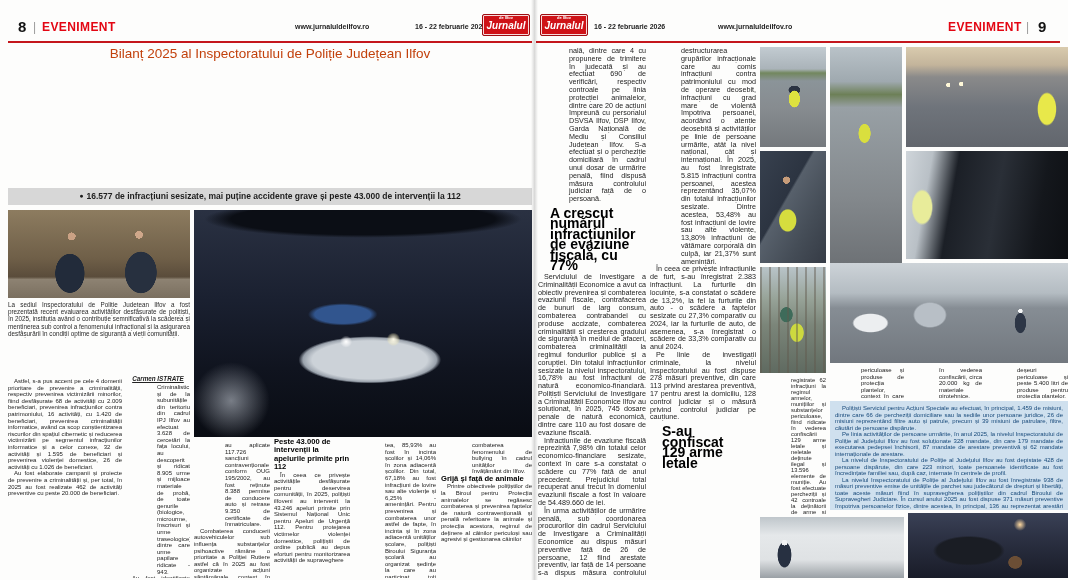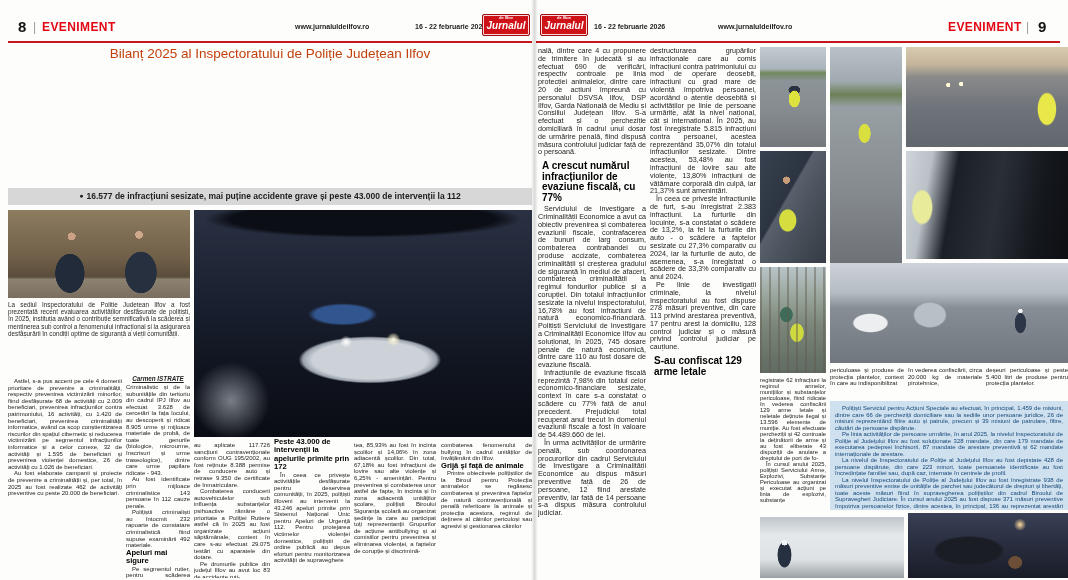--- a/index.html
+++ b/index.html
@@ -23,24 +23,24 @@
   .kicker{font-size:13.5px;text-align:center;color:#c2410c;}
   .headline{font-weight:800;font-size:31px;line-height:40px;letter-spacing:-1.2px;text-align:center;
             color:#040404;transform:scaleX(.84);transform-origin:50% 0;white-space:nowrap;}
   .deck{background:#d7d7d7;font-size:8.5px;font-weight:700;color:#1d1d1d;text-align:center;line-height:17px;}
   .deck .dot{font-size:7px;position:relative;top:-1px;margin-right:3px;}
   
   .cap{font-size:6.3px;line-height:7.2px;text-align:justify;color:#2a2a2a;overflow:hidden;}
   .byline{font-size:6.3px;font-weight:700;font-style:italic;text-decoration:underline;text-align:center;color:#222;}
   .col{font-size:6px;line-height:6.6px;text-align:justify;color:#1c1c1c;overflow:hidden;}
   .col p{margin:0;text-indent:6px;}
-  .col p.noind{text-indent:0;}
+  .col p.noind{text-indent:0;padding-left:31px;}
   .chead{font-weight:800;font-size:7.6px;line-height:8.4px;color:#000;margin:3px 0 1px;text-indent:0 !important;text-align:left;}
   .bigcol{font-size:7.2px;line-height:7.8px;}
-  .bigcol .chead{font-size:10px;line-height:10.5px;margin:5px 4px 2px;}
+  .bigcol .chead{font-size:14px;line-height:10.5px;margin:5px 12px 2px;}
   .smcol{font-size:5.8px;line-height:6px;}
   .box{background:#cfe0ee;color:#17497a;font-size:6px;line-height:6.5px;text-align:justify;
        padding:4px 5px;overflow:hidden;}
   .box p{margin:0;text-indent:7px;}
   
   .ph{overflow:hidden;}
   #phPress{background:
     radial-gradient(circle 6px at 35% 30%,#caa184 65%,transparent 66%),
     radial-gradient(ellipse 24px 32px at 34% 72%,#222b3a 60%,transparent 62%),
     radial-gradient(circle 6px at 72% 28%,#cfa78a 65%,transparent 66%),
@@ -145,21 +145,21 @@
 
   <div class="abs ph" id="phNight" style="left:194px;top:210px;width:338px;height:227px;"></div>
 
   <div class="abs col" style="left:194px;top:442px;width:76px;height:136px;">
     <p class="noind">au aplicate 117.726 sancțiuni contravenționale conform OUG 195/2002, au fost reținute 8.388 permise de conducere auto și retrase 9.350 de certificate de înmatriculare.</p>
     <p>Combaterea conducerii autovehiculelor sub influența substanțelor psihoactive rămâne o prioritate a Poliției Rutiere astfel că în 2025 au fost organizate acțiuni săptămânale, context în care s-au efectuat 29.075 testări cu aparatele din dotare.</p>
     <p>Pe drumurile publice din județul Ilfov au avut loc 83 de accidente ruti-</p>
   </div>
 
   <div class="abs col" style="left:274px;top:438px;width:76px;height:140px;">
-    <p class="chead" style="margin-top:0;">Peste 43.000 de intervenții la apelurile primite prin 172</p>
+    <p class="chead" style="margin-top:0;">Peste 43.000 de intervenții la apelurile primite prin 112</p>
     <p>În ceea ce privește activitățile desfășurate pentru deservirea comunității, în 2025, polițiști ilfoveni au intervenit la 43.246 apeluri primite prin Sistemul Național Unic pentru Apeluri de Urgență 112. Pentru protejarea victimelor violenței domestice, polițiștii de ordine publică au depus eforturi pentru monitorizarea activității de supraveghere</p>
   </div>
 
   <div class="abs col" style="left:354px;top:442px;width:82px;height:136px;">
     <p class="noind">tea, 85,93% au fost în incinta școlilor și 14,06% în zona adiacentă școlilor. Din total, 67,18% au fost infracțiuni de lovire sau alte violențe și 6,25% - amenințări. Pentru prevenirea și combaterea unor astfel de fapte, în incinta și în zona adiacentă unităților școlare, polițiști Biroului Siguranța școlară au organizat ședințe la care au participat toți reprezentanții Grupurilor de acțiune antibullying și ai comisiilor pentru prevenirea și eliminarea violenței, a faptelor de corupție și discrimină-</p>
   </div>
 
   <div class="abs col" style="left:441px;top:442px;width:91px;height:136px;">
     <p class="noind">combaterea fenomenului de bullying în cadrul unităților de învățământ din Ilfov.</p>
     <p class="chead">Grijă și față de animale</p>

